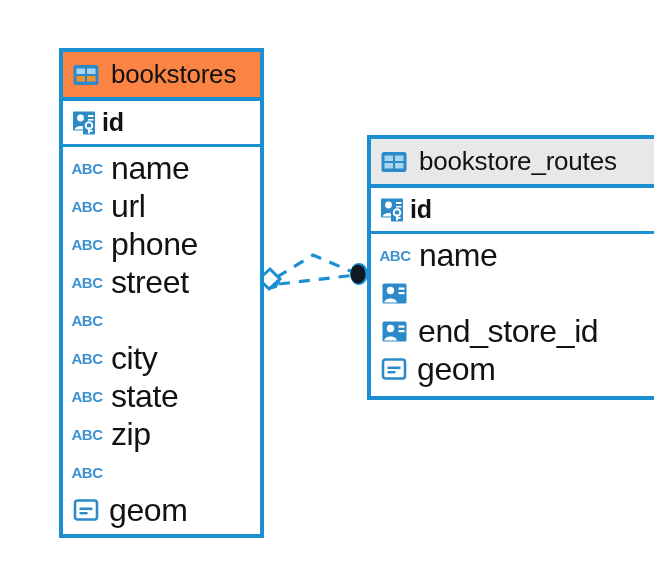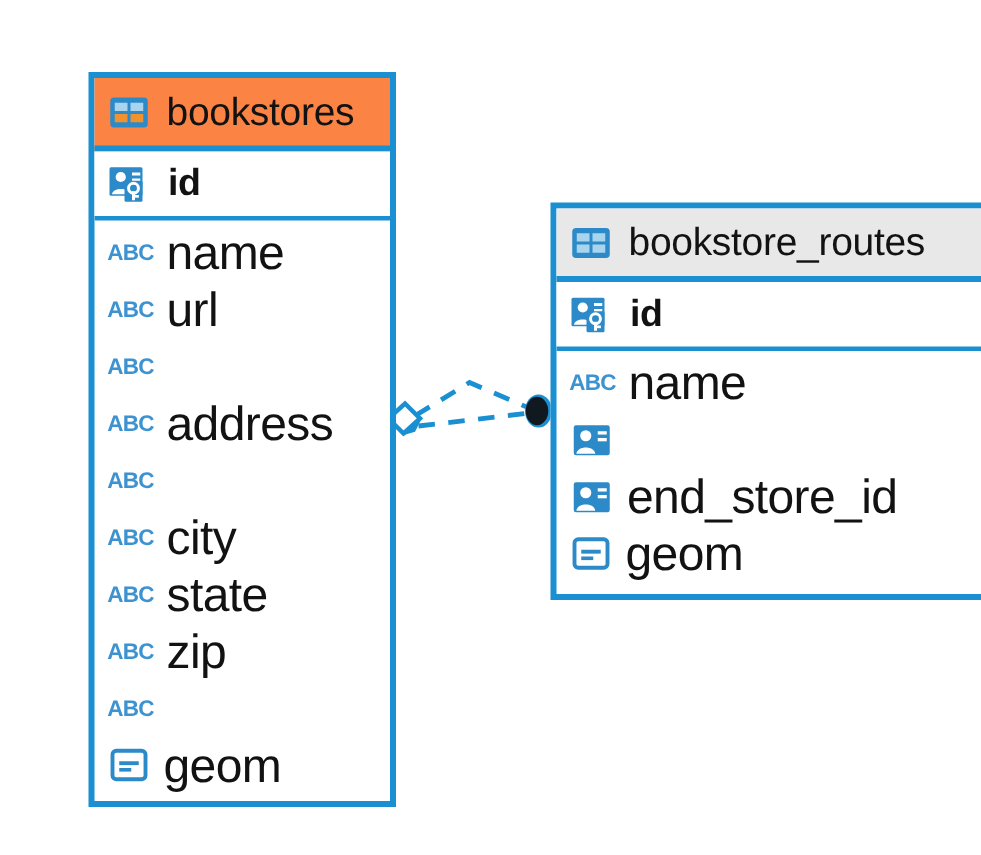--- a/index.html
+++ b/index.html
@@ -68,21 +68,20 @@
     align-items: center;
     height: 46px;
     padding-left: 9px;
     border-bottom: 3px solid #1a8fd1;
     background: #ffffff;
   }
   .pk-label {
     font-size: 25px;
     font-weight: bold;
     color: #121212;
-    margin-left: 10px;
     letter-spacing: -0.3px;
   }
 
   .field-list {
     padding-top: 2px;
   }
   .field-row {
     display: flex;
     align-items: center;
     height: 38px;
@@ -196,27 +195,28 @@
         <span class="icon icon-abc">
           <span class="abc-text">ABC</span>
         </span>
         <span class="field-label">url</span>
       </div>
 
       <div class="field-row">
         <span class="icon icon-abc">
           <span class="abc-text">ABC</span>
         </span>
-      </div>
-
-      <div class="field-row">
-        <span class="icon icon-abc">
-          <span class="abc-text">ABC</span>
-        </span>
-        <span class="field-label">address</span>
+        <span class="field-label">phone</span>
+      </div>
+
+      <div class="field-row">
+        <span class="icon icon-abc">
+          <span class="abc-text">ABC</span>
+        </span>
+        <span class="field-label">street</span>
       </div>
 
       <div class="field-row">
         <span class="icon icon-abc">
           <span class="abc-text">ABC</span>
         </span>
       </div>
 
       <div class="field-row">
         <span class="icon icon-abc">

